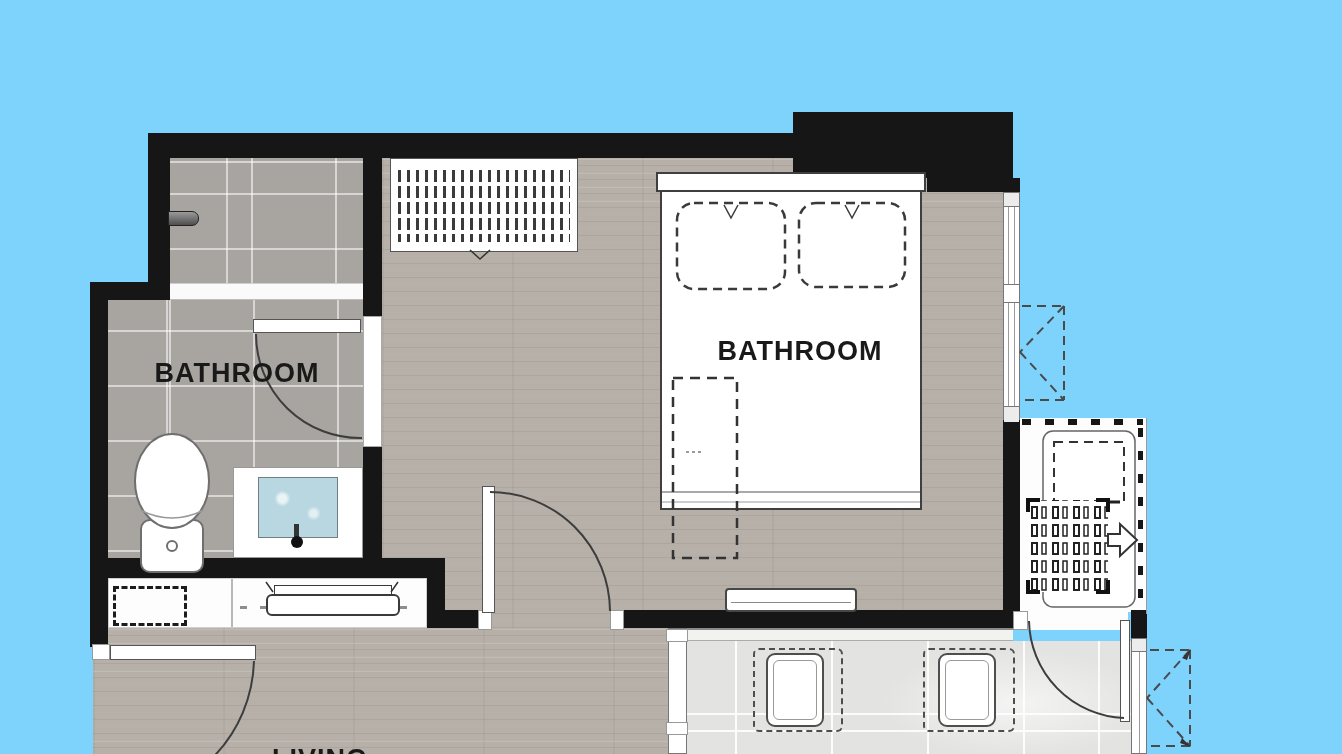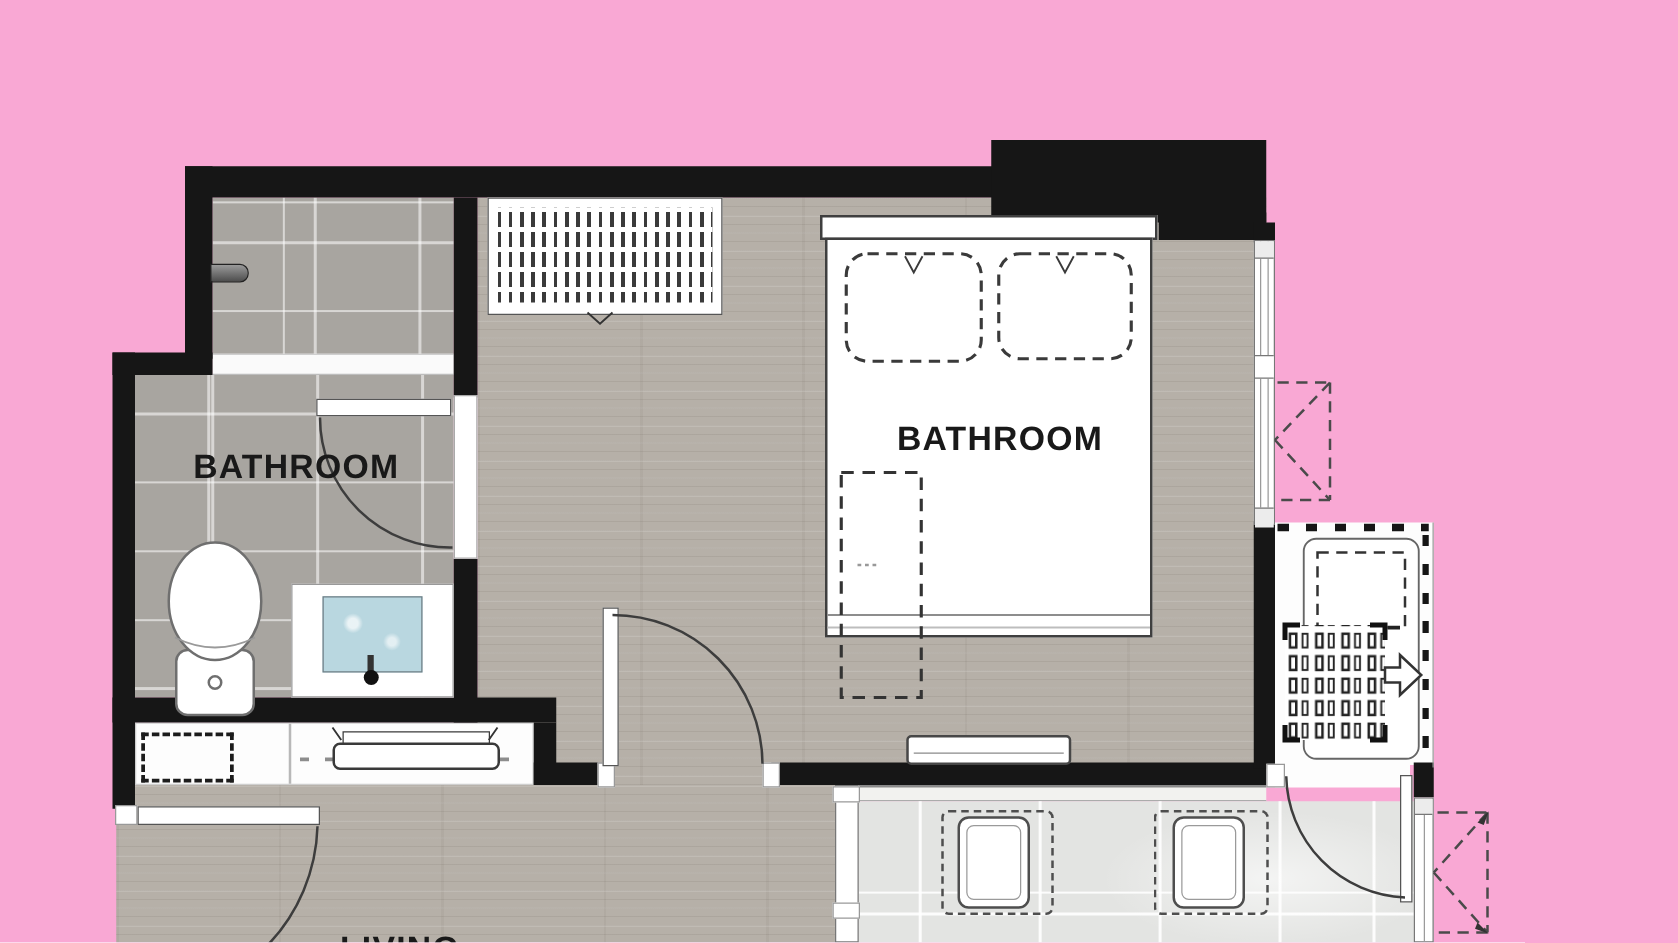--- a/index.html
+++ b/index.html
@@ -1,16 +1,16 @@
 <!DOCTYPE html>
 <html><head>
 <meta charset="utf-8">
 <style>
   html,body{margin:0;padding:0;background:#fff;}
-  #canvas{position:relative;width:1342px;height:754px;background:#f9a8d4;overflow:hidden;
+  #canvas{position:relative;width:1342px;height:754px;background:#7dd3fc;overflow:hidden;
           font-family:"Liberation Sans","DejaVu Sans",sans-serif;}
   .abs{position:absolute;}
   .wall{position:absolute;background:#161616;}
   .tile{position:absolute;background:
       repeating-linear-gradient(90deg, rgba(255,255,255,.55) 0 2px, rgba(0,0,0,0) 2px 84px),
       repeating-linear-gradient(180deg, rgba(255,255,255,.55) 0 2px, rgba(0,0,0,0) 2px 55px),
       #a8a5a0;}
   .wood{position:absolute;background:
       repeating-linear-gradient(180deg, rgba(255,255,255,.14) 0 1.5px, rgba(0,0,0,0) 1.5px 14px),
       repeating-linear-gradient(180deg, rgba(70,60,48,.09) 0 1px, rgba(0,0,0,0) 1px 7px),

